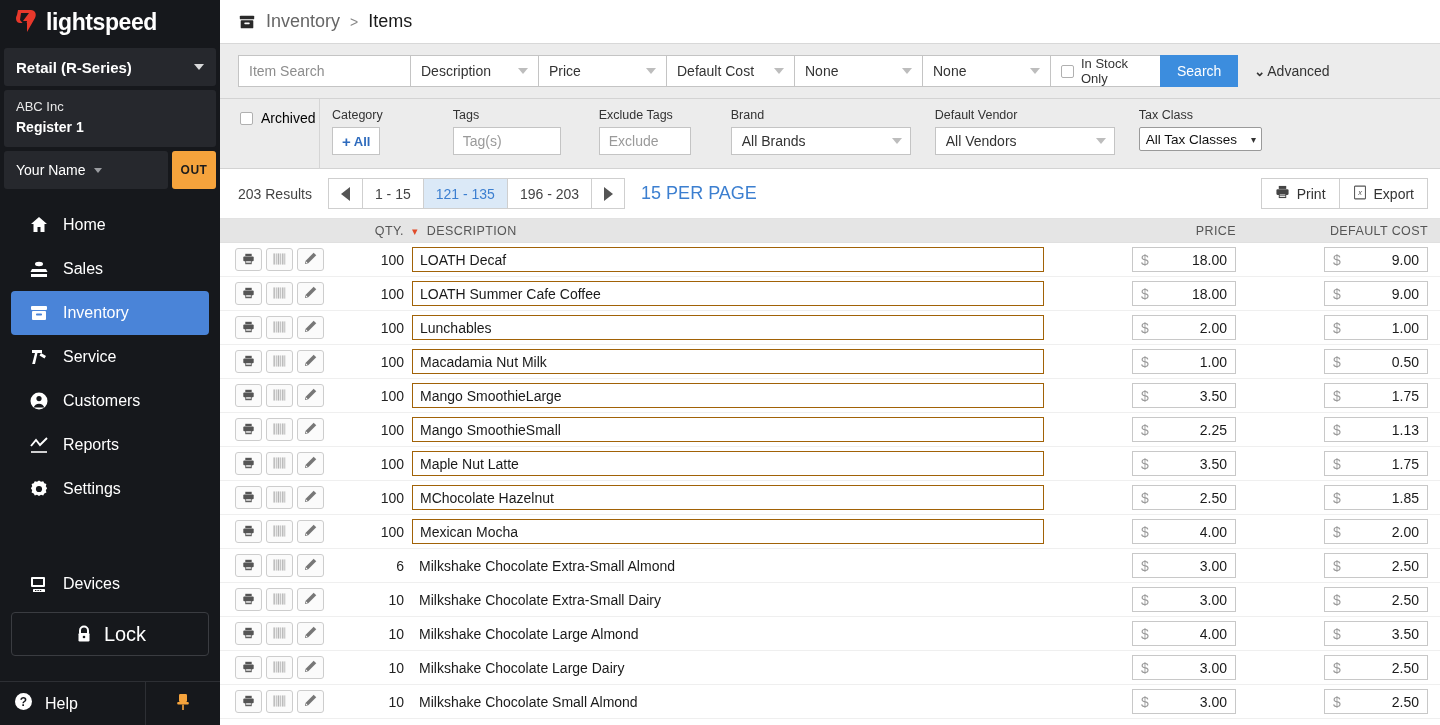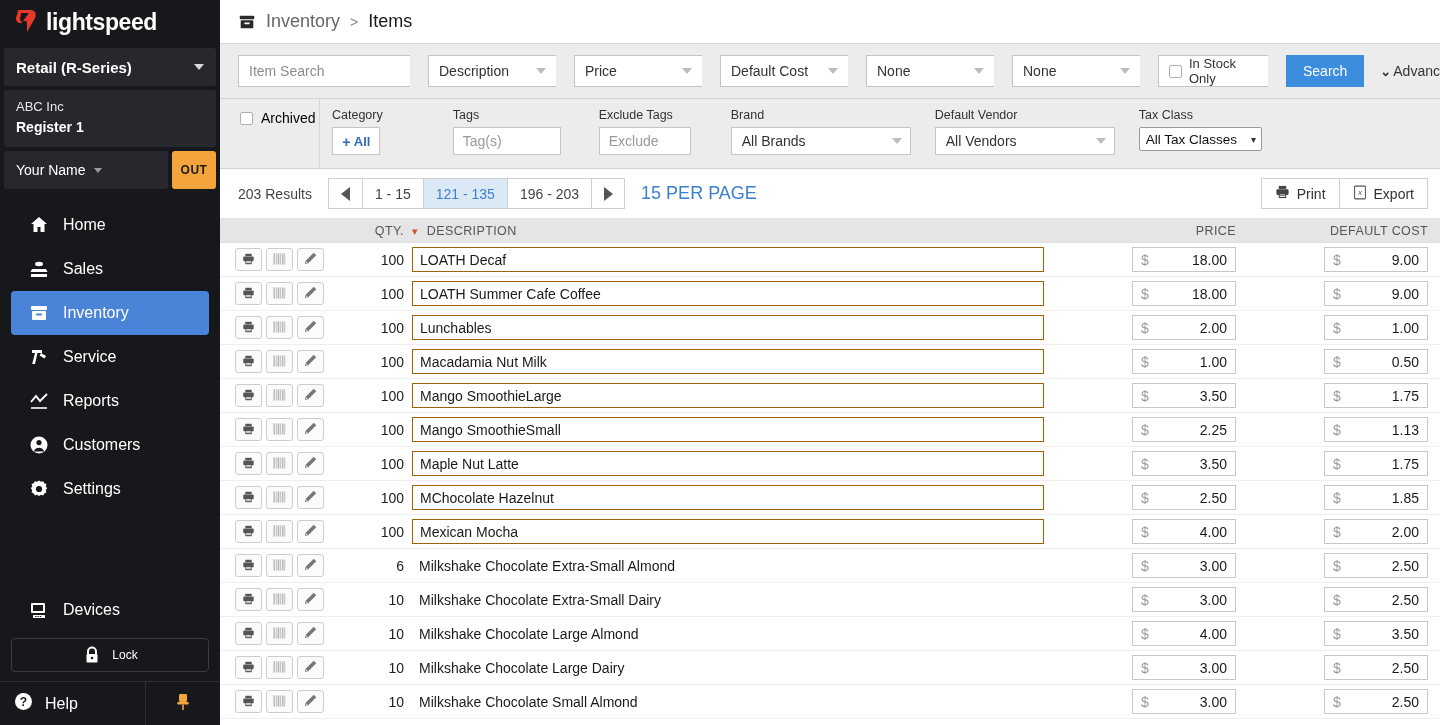--- a/index.html
+++ b/index.html
@@ -97,27 +97,27 @@
     margin: 0 11px;
     border-radius: 4px;
     font-size: 16px;
     color: #fff;
   }
   .nav-item.active { background: #4a84d8; }
   .nav-icon { width: 20px; height: 20px; flex: 0 0 20px; display: flex; align-items: center; justify-content: center; }
   .nav-icon svg { display: block; }
   .nav-spacer { flex: 1; }
   .lock-btn {
-    margin: 6px 11px 0 11px;
-    height: 34px;
+    margin: 6px 11px 16px 11px;
+    height: 44px;
     border: 1px solid #3a3c41;
     border-radius: 4px;
     display: flex; align-items: center; justify-content: center;
     gap: 10px;
-    font-size: 12px;
+    font-size: 20px;
   }
   .sb-bottom {
     margin-top: 9px;
     height: 44px;
     border-top: 1px solid #2d2f34;
     display: flex;
   }
   .help-cell {
     flex: 1;
     display: flex; align-items: center; gap: 12px;
@@ -150,21 +150,21 @@
   .bc-link { font-size: 18px; color: #666; }
   .bc-sep { font-size: 14px; color: #888; }
   .bc-current { font-size: 18px; color: #1a1a1a; }
 
   .filter-bar {
     background: #ececec;
     border-bottom: 1px solid #d3d3d3;
     padding: 11px 0 11px 18px;
     display: flex; align-items: center;
   }
-  .fg { display: flex; align-items: stretch; gap: 18px; }
+  .fg { display: flex; align-items: stretch; }
   .fi {
     height: 32px;
     background: #fff;
     border: 1px solid #c4c4c4;
     border-right: none;
     display: flex; align-items: center;
     padding: 0 10px;
     font-size: 14px;
     color: #333;
     position: relative;
@@ -456,37 +456,37 @@
         <svg width="20" height="20" viewBox="0 0 20 20" fill="#fff">
             <path d="M3 3 h10 v3 H8.5 L6 17 H3.2 L6 6 H3 Z"></path>
             <path d="M12 6 l5 3 -1.5 2.4 -5-3 Z"></path>
           </svg>
       </span>
       <span>Service</span>
     </div>
 
     <div class="nav-item">
       <span class="nav-icon">
-        <svg width="20" height="20" viewBox="0 0 20 20" fill="none" stroke="#fff" stroke-width="1.9">
-            <path d="M2 11 L7 5 L11 10 L18 3"></path>
-            <path d="M2 17 H18" stroke-width="1.6"></path>
-          </svg>
-      </span>
-      <span>Reports</span>
-    </div>
-
-    <div class="nav-item">
-      <span class="nav-icon">
         <svg width="20" height="20" viewBox="0 0 20 20">
             <circle cx="10" cy="10" r="8.5" fill="#fff"></circle>
             <circle cx="10" cy="7.6" r="2.6" fill="#16181c"></circle>
             <path d="M4.7 16.5 a5.6 5.6 0 0 1 10.6 0 Z" fill="#16181c"></path>
           </svg>
       </span>
       <span>Customers</span>
+    </div>
+
+    <div class="nav-item">
+      <span class="nav-icon">
+        <svg width="20" height="20" viewBox="0 0 20 20" fill="none" stroke="#fff" stroke-width="1.9">
+            <path d="M2 11 L7 5 L11 10 L18 3"></path>
+            <path d="M2 17 H18" stroke-width="1.6"></path>
+          </svg>
+      </span>
+      <span>Reports</span>
     </div>
 
     <div class="nav-item">
       <span class="nav-icon">
         <svg width="20" height="20" viewBox="0 0 20 20" fill="#fff">
             <path d="M10 1.5 l2 1.3 2.2-.6 1.1 2 2.1.9-.6 2.2 1.3 2-1.3 2 .6 2.2-2.1.9-1.1 2-2.2-.6-2 1.3-2-1.3-2.2.6-1.1-2-2.1-.9.6-2.2-1.3-2 1.3-2-.6-2.2 2.1-.9 1.1-2 2.2.6z"></path>
             <circle cx="10" cy="10" r="3.1" fill="#16181c"></circle>
           </svg>
       </span>
       <span>Settings</span>

